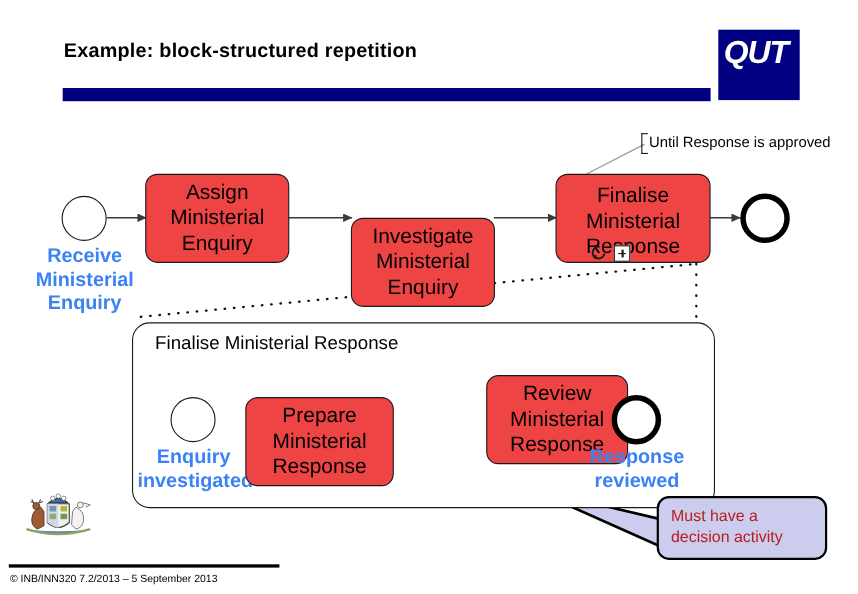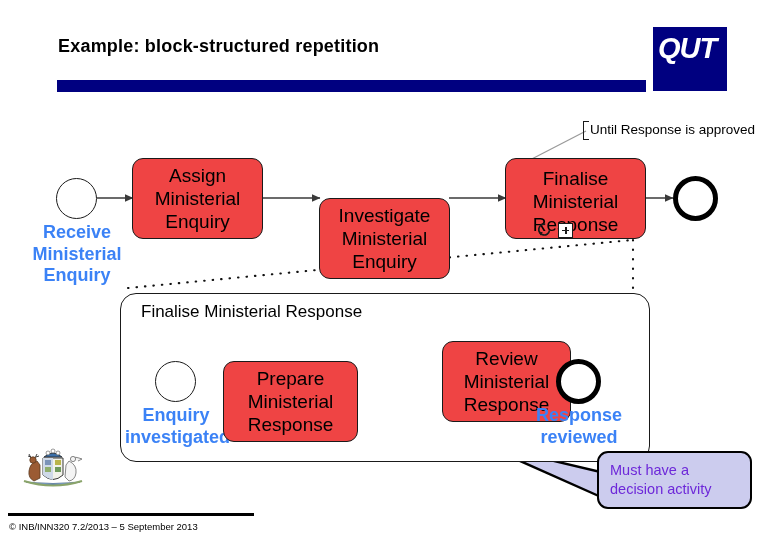--- a/index.html
+++ b/index.html
@@ -162,21 +162,21 @@
     border: 2.4px solid #000000;
     border-radius: 11px;
     box-sizing: border-box;
     display: flex;
     align-items: center;
     padding-left: 11px;
   }
   #callout-text {
     font-size: 14.5px;
     line-height: 1.32;
-    color: #6d28d9;
+    color: #b91c1c;
     white-space: pre-line;
   }
 
   
   #qld-logo {
     position: absolute;
     left: 10px;
     top: 447px;
     width: 86px;
     height: 64px;

